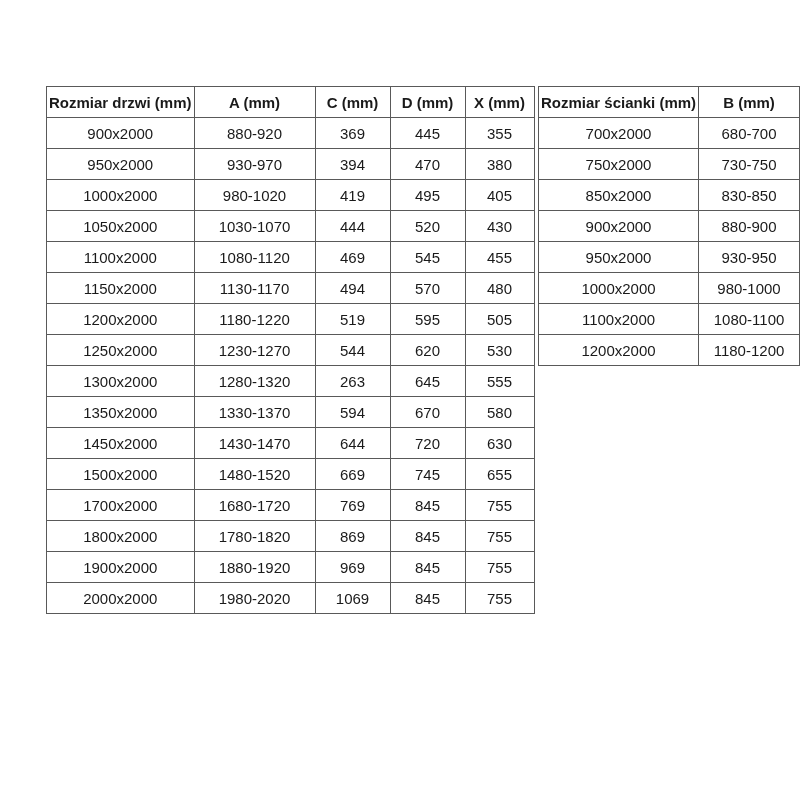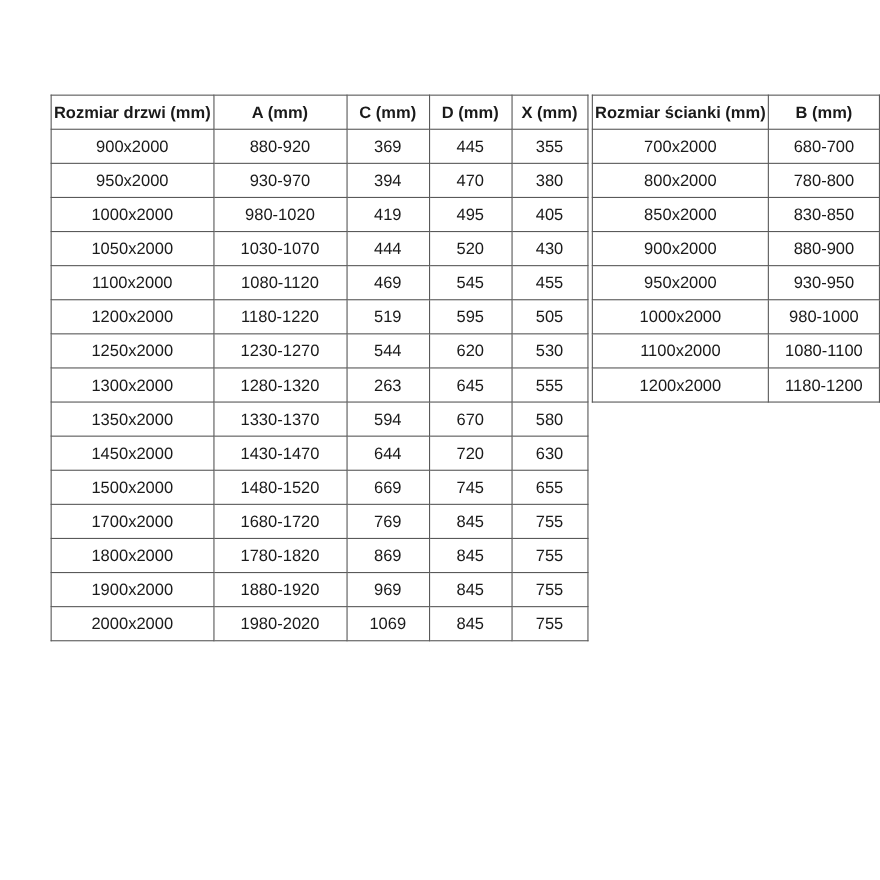--- a/index.html
+++ b/index.html
@@ -92,20 +92,27 @@
           <td>430</td>
         </tr>
         <tr>
           <td>1100x2000</td>
           <td>1080-1120</td>
           <td>469</td>
           <td>545</td>
           <td>455</td>
         </tr>
         <tr>
+          <td>1150x2000</td>
+          <td>1130-1170</td>
+          <td>494</td>
+          <td>570</td>
+          <td>480</td>
+        </tr>
+        <tr>
           <td>1200x2000</td>
           <td>1180-1220</td>
           <td>519</td>
           <td>595</td>
           <td>505</td>
         </tr>
         <tr>
           <td>1250x2000</td>
           <td>1230-1270</td>
           <td>544</td>
@@ -181,22 +188,22 @@
           <th>Rozmiar ścianki (mm)</th>
           <th>B (mm)</th>
         </tr>
       </thead>
       <tbody>
         <tr>
           <td>700x2000</td>
           <td>680-700</td>
         </tr>
         <tr>
-          <td>800x2000</td>
-          <td>780-800</td>
+          <td>750x2000</td>
+          <td>730-750</td>
         </tr>
         <tr>
           <td>850x2000</td>
           <td>830-850</td>
         </tr>
         <tr>
           <td>900x2000</td>
           <td>880-900</td>
         </tr>
         <tr>

